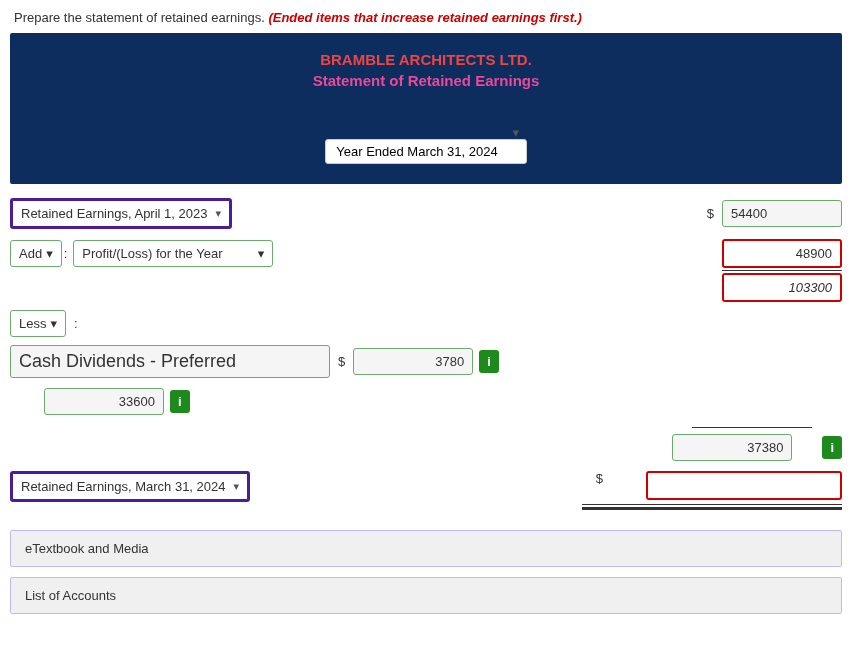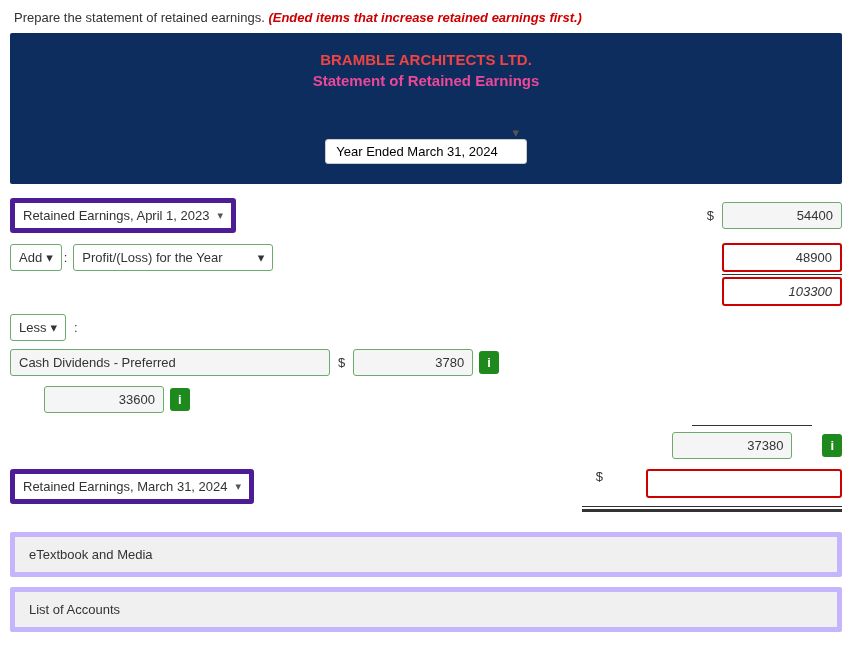--- a/index.html
+++ b/index.html
@@ -83,21 +83,21 @@
 
     .row {
       display: flex;
       align-items: center;
       margin-bottom: 10px;
     }
 
     .label-dropdown {
       display: flex;
       align-items: center;
-      border: 5px solid #4c1d95;
+      border: 3px solid #4c1d95;
       border-radius: 3px;
       background: #fff;
       padding: 5px 8px;
       cursor: pointer;
       min-width: 200px;
       font-size: 13px;
     }
     .label-dropdown .chevron {
       margin-left: 8px;
       color: #555;
@@ -108,21 +108,20 @@
       margin: 0 8px;
       font-size: 13px;
       color: #333;
     }
 
     .value-box {
       border: 1px solid #6daa6d;
       border-radius: 3px;
       background: #f5f5f5;
       padding: 5px 8px;
-      text-align: right;
       min-width: 120px;
       font-size: 13px;
       color: #333;
     }
 
     .value-box-red {
       border: 2px solid #cc0000;
       border-radius: 3px;
       background: #fff;
       padding: 5px 8px;
@@ -192,21 +191,21 @@
       display: flex;
       align-items: center;
       margin-bottom: 10px;
     }
     .dividend-label {
       border: 1px solid #6daa6d;
       border-radius: 3px;
       background: #f5f5f5;
       padding: 5px 8px;
       min-width: 320px;
-      font-size: 13px;
+      font-size: 18px;
       color: #333;
     }
     .dividend-value {
       border: 1px solid #6daa6d;
       border-radius: 3px;
       background: #f5f5f5;
       padding: 5px 8px;
       text-align: right;
       min-width: 120px;
       font-size: 13px;
@@ -246,21 +245,21 @@
     
     .retained-final-row {
       display: flex;
       align-items: flex-start;
       margin-top: 6px;
       gap: 35px;
     }
 
     
     .collapsible-section {
-      border: 5px solid #c4b5fd;
+      border: 1px solid #c4b5fd;
       margin: 10px 10px 0 10px;
       border-radius: 2px;
     }
     .collapsible-header {
       background: #f0f0f0;
       padding: 10px 14px;
       font-size: 13px;
       cursor: pointer;
       color: #333;
     }

